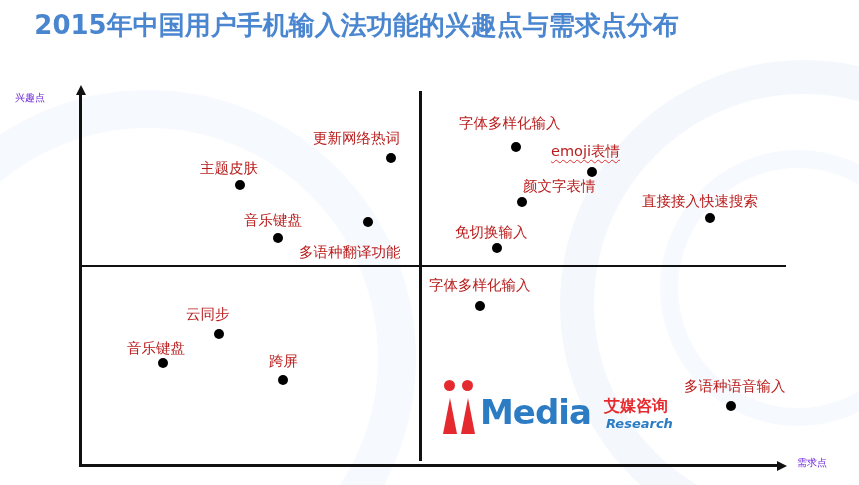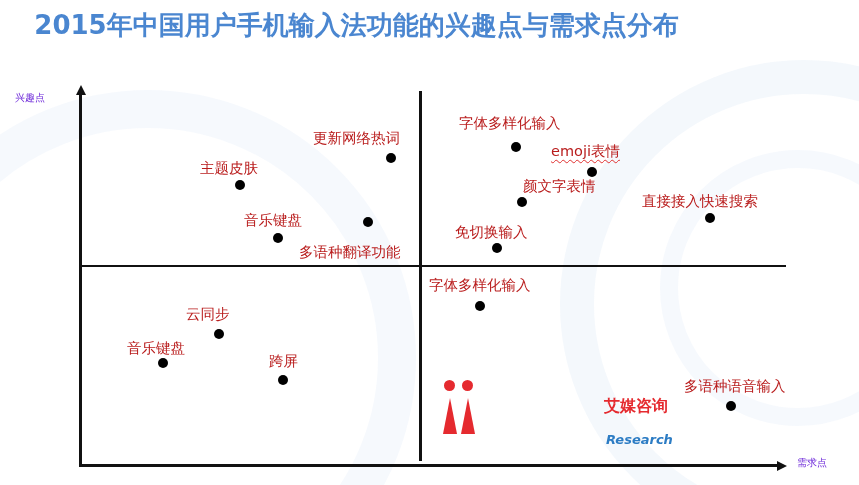--- a/index.html
+++ b/index.html
@@ -29,21 +29,21 @@
   .point { position:absolute; width:10px; height:10px; border-radius:50%; background:#000; }
   .plabel { position:absolute; font-size:14.5px; color:#b91c1c; white-space:nowrap; }
   .squiggle { text-decoration: underline wavy #e03030; text-decoration-thickness:1px; text-underline-offset:3px;text-align:right; }
   .logo { position:absolute; left:444px; top:378px; width:230px; height:60px; }
   .logo-i { position:absolute; bottom:4px; width:0; height:0;
     border-left:7px solid transparent; border-right:7px solid transparent;
     border-bottom:36px solid #e52a2f; }
   .logo-dot { position:absolute; width:11px; height:11px; border-radius:50%; background:#e52a2f; }
   .logo-media { position:absolute; left:36px; top:14px; font-size:34px; font-weight:bold; color:#2c7cc4; font-family:"DejaVu Sans","Liberation Sans",sans-serif; letter-spacing:-1px; }
   .logo-cn { position:absolute; left:160px; top:18px; font-size:16px; font-weight:bold; color:#e52a2f; }
-  .logo-en { position:absolute; left:162px; top:38px; font-size:13px; font-weight:bold; font-style:italic; color:#2c7cc4;margin-top:16px; }
+  .logo-en { position:absolute; left:162px; top:38px; font-size:13px; font-weight:bold; font-style:italic; color:#2c7cc4; }
 </style>
 </head>
 <body>
 
 <div class="bg-deco" style="left:-120px;top:90px;width:460px;height:460px;border:38px solid rgba(70,130,210,0.05);"></div>
 <div class="bg-deco" style="left:560px;top:60px;width:420px;height:420px;border:34px solid rgba(70,130,210,0.06);"></div>
 <div class="bg-deco" style="left:660px;top:150px;width:240px;height:240px;border:18px solid rgba(70,130,210,0.05);"></div>
 
 <div class="title">2015年中国用户手机输入法功能的兴趣点与需求点分布</div>
 
@@ -97,15 +97,16 @@
 <div class="plabel" style="left:269px;top:352px;">跨屏</div>
 
 <div class="point" style="left:726px;top:401px;"></div>
 <div class="plabel" style="left:684px;top:377px;">多语种语音输入</div>
 
 <div class="logo">
   <div class="logo-dot" style="left:0px;top:2px;"></div>
   <div class="logo-dot" style="left:18px;top:2px;"></div>
   <div class="logo-i" style="left:-1px;"></div>
   <div class="logo-i" style="left:17px;"></div>
+  <div class="logo-media">Media</div>
   <div class="logo-cn">艾媒咨询</div>
   <div class="logo-en">Research</div>
 </div>
 
 </body></html>

